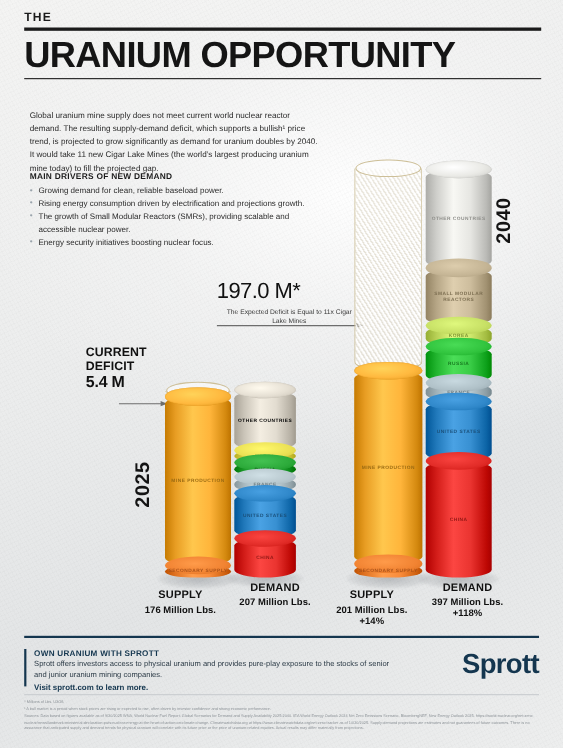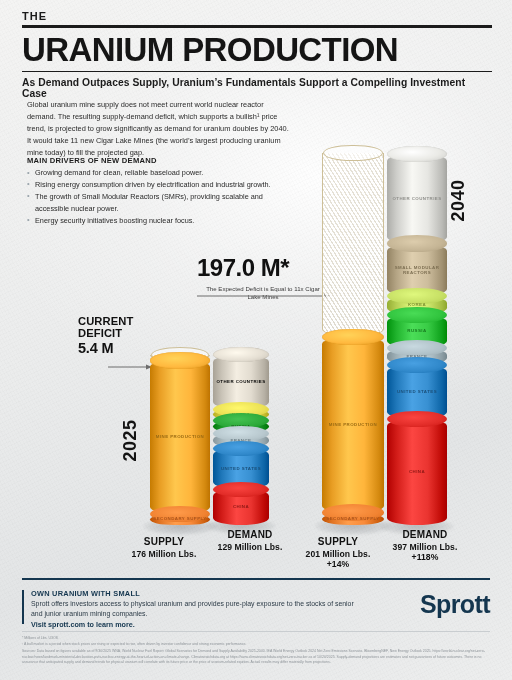--- a/index.html
+++ b/index.html
@@ -75,21 +75,21 @@
   .arrow-cur {
     position: absolute; left: 108px; top: 363px; width: 44px; height: 8px;
   }
   .callout-expected {
     position: absolute; left: 197px; top: 254px; width: 150px;
   }
   .callout-expected .l1 {
     font-size: 10.6px; font-weight: bold; color: #111; letter-spacing: 0.25px;
   }
   .callout-expected .val {
-    font-size: 24px; font-weight: bold; color: #111; line-height: 1.15; letter-spacing: -0.5px;
+    font-size: 20px; font-weight: normal; color: #111; line-height: 1.15; letter-spacing: -0.5px;
   }
   .arrow-exp { position: absolute; left: 197px; top: 292px; width: 133px; height: 8px; }
   .callout-expected .note {
     font-size: 6.1px; color: #3a3a3a; line-height: 1.45; text-align: center;
     width: 122px; margin-top: 3px; margin-left: 5px;
   }
 
   
   .yearlabel {
     position: absolute;
@@ -197,30 +197,29 @@
 </style>
 </head>
 <body>
 
 <div id="page">
   <div class="paper-noise"></div>
 
   <div class="header">
     <div class="kicker">THE</div>
     <div class="rule-thick"></div>
-    <div class="bigtitle">URANIUM PRODUCTION</div>
+    <div class="bigtitle">URANIUM OPPORTUNITY</div>
     <div class="rule-thin"></div>
-    <div class="subtitle">As Demand Outpaces Supply, Uranium’s Fundamentals Support a Compelling Investment Case</div>
   </div>
 
   <div class="intro">Global uranium mine supply does not meet current world nuclear reactor demand. The resulting supply-demand deficit, which supports a bullish¹ price trend, is projected to grow significantly as demand for uranium doubles by 2040. It would take 11 new Cigar Lake Mines (the world’s largest producing uranium mine today) to fill the projected gap.</div>
   <div class="drivers-head">MAIN DRIVERS OF NEW DEMAND</div>
   <ul class="bullets" id="drivers-list">
       <li>Growing demand for clean, reliable baseload power.</li>
-      <li>Rising energy consumption driven by electrification and industrial growth.</li>
+      <li>Rising energy consumption driven by electrification and projections growth.</li>
       <li>The growth of Small Modular Reactors (SMRs), providing scalable and accessible nuclear power.</li>
       <li>Energy security initiatives boosting nuclear focus.</li>
     </ul>
 
   <div class="callout-current">
     <div class="l1">CURRENT</div>
     <div class="l2">DEFICIT</div>
     <div class="val">5.4 M</div>
   </div>
   <svg class="arrow-cur" viewBox="0 0 44 8">
@@ -332,38 +331,38 @@
         <div style="position: absolute; left: 0px; width: 60px; height: 16.2px; bottom: -8.1px; border-radius: 50%; background: radial-gradient(at 50% 60%, rgb(198, 16, 12) 0%, rgb(172, 0, 0) 100%); z-index: -1;"></div>
       </div>
     </div>
 
   <div class="collabel" id="lab-s25" style="left:118px; top:536px; width:92px;">
     <div class="name">SUPPLY</div>
     <div class="num">176 Million Lbs.</div>
   </div>
   <div class="collabel" id="lab-d25" style="left:205px; top:529px; width:90px;">
     <div class="name">DEMAND</div>
-    <div class="num">129 Million Lbs.</div>
+    <div class="num">207 Million Lbs.</div>
   </div>
   <div class="collabel" id="lab-s40" style="left:292px; top:536px; width:92px;">
     <div class="name">SUPPLY</div>
     <div class="num">201 Million Lbs.</div>
     <div class="pct">+14%</div>
   </div>
   <div class="collabel" id="lab-d40" style="left:379px; top:529px; width:92px;">
     <div class="name">DEMAND</div>
     <div class="num">397 Million Lbs.</div>
     <div class="pct">+118%</div>
   </div>
 
   <div class="foot-rule-top"></div>
   <div class="foot-box">
     <div class="foot-accent"></div>
     <div class="foot-text">
-      <div class="h">OWN URANIUM WITH SMALL</div>
+      <div class="h">OWN URANIUM WITH SPROTT</div>
       <div class="b">Sprott offers investors access to physical uranium and provides pure-play exposure to the stocks of senior and junior uranium mining companies.</div>
       <div class="v">Visit sprott.com to learn more.</div>
     </div>
     <div class="sprott-logo">Sprott</div>
   </div>
   <div class="foot-rule-bot"></div>
 
   <div class="fineprint">
     <div class="p">* Millions of Lbs. U3O8.</div>
     <div class="p">¹ A bull market is a period when stock prices are rising or expected to rise, often driven by investor confidence and strong economic performance.</div>

